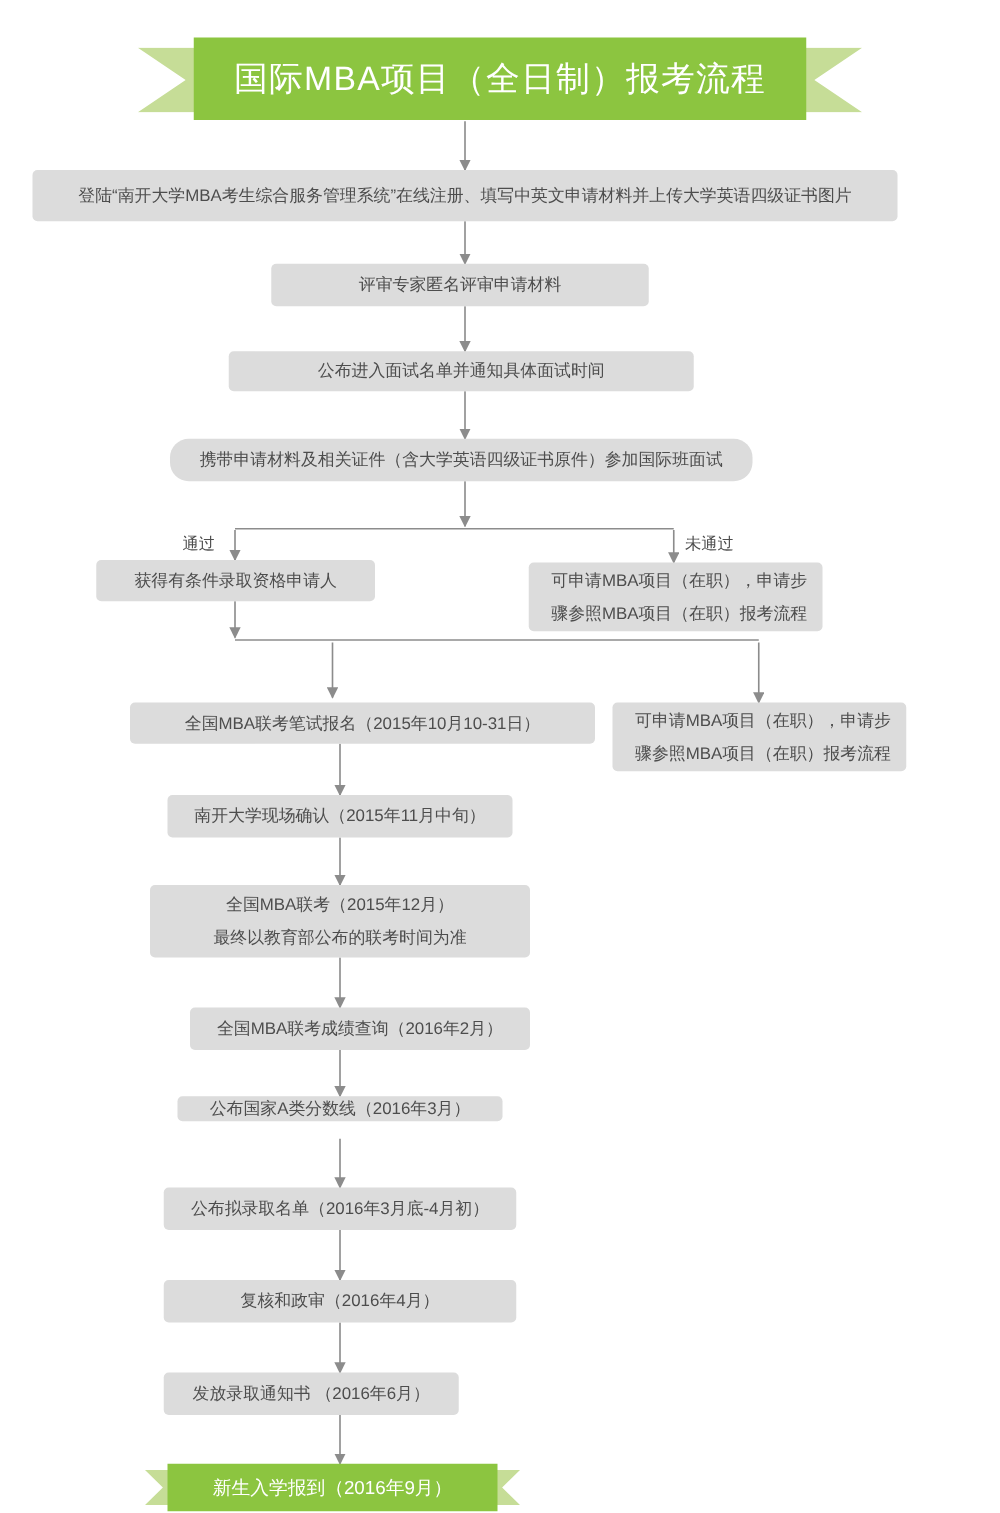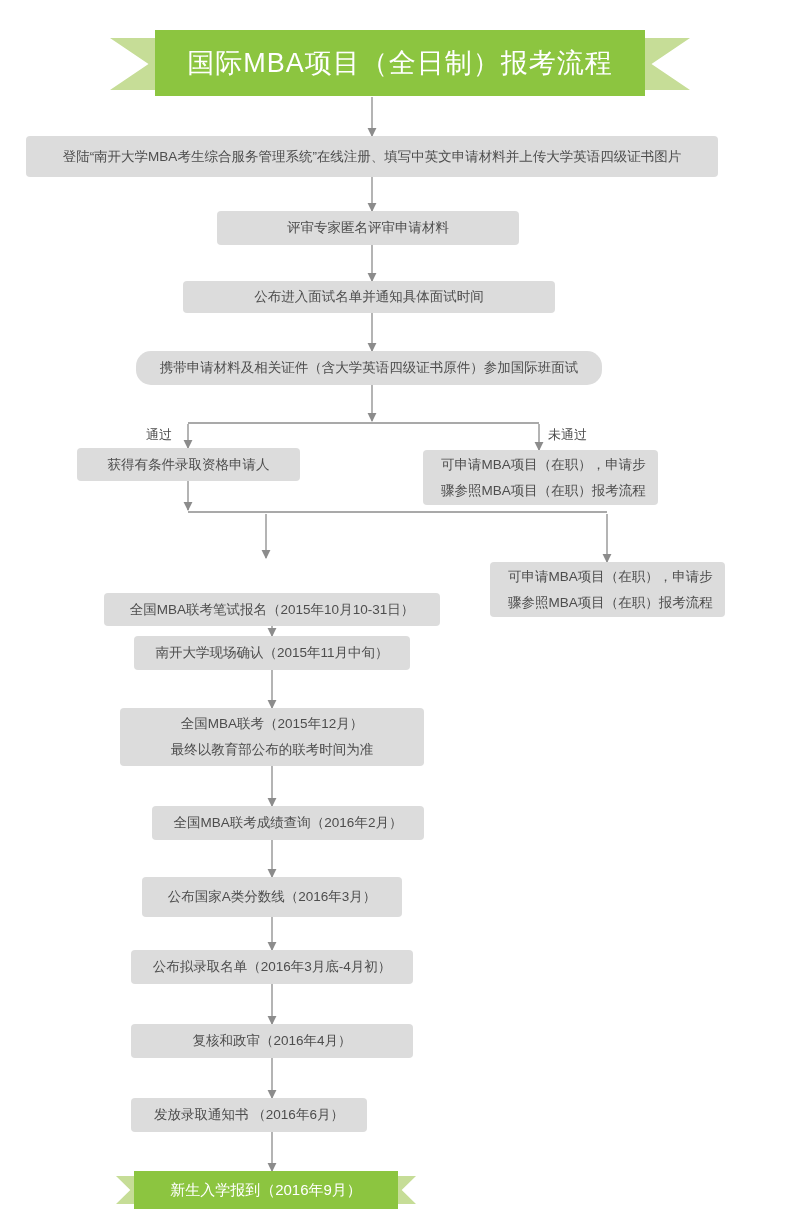--- a/index.html
+++ b/index.html
@@ -177,21 +177,21 @@
 
   <div class="box" style="left:77px; top:448px; width:223px; height:33px;">
     <span class="line">获得有条件录取资格申请人</span>
   </div>
 
   <div class="box two-line align-left" style="left:423px; top:450px; width:235px; height:55px; flex-direction:column; align-items:flex-start; justify-content:center;">
     <span class="line">可申请MBA项目（在职），申请步</span>
     <span class="line">骤参照MBA项目（在职）报考流程</span>
   </div>
 
-  <div class="box" style="left:104px; top:562px; width:336px; height:33px;margin-top:31px;">
+  <div class="box" style="left:104px; top:562px; width:372px; height:33px;">
     <span class="line">全国MBA联考笔试报名（2015年10月10-31日）</span>
   </div>
 
   <div class="box two-line align-left" style="left:490px; top:562px; width:235px; height:55px; flex-direction:column; align-items:flex-start; justify-content:center;">
     <span class="line">可申请MBA项目（在职），申请步</span>
     <span class="line">骤参照MBA项目（在职）报考流程</span>
   </div>
 
   <div class="box" style="left:134px; top:636px; width:276px; height:34px;">
     <span class="line">南开大学现场确认（2015年11月中旬）</span>
@@ -199,21 +199,21 @@
 
   <div class="box two-line" style="left:120px; top:708px; width:304px; height:58px; flex-direction:column;">
     <span class="line">全国MBA联考（2015年12月）</span>
     <span class="line">最终以教育部公布的联考时间为准</span>
   </div>
 
   <div class="box" style="left:136px; top:806px; width:272px; height:34px;margin-left:16px;">
     <span class="line">全国MBA联考成绩查询（2016年2月）</span>
   </div>
 
-  <div class="box" style="left:142px; top:877px; width:260px; height:40px;">
+  <div class="box" style="left:142px; top:877px; width:260px; height:20px;">
     <span class="line">公布国家A类分数线（2016年3月）</span>
   </div>
 
   <div class="box" style="left:131px; top:950px; width:282px; height:34px;">
     <span class="line">公布拟录取名单（2016年3月底-4月初）</span>
   </div>
 
   <div class="box" style="left:131px; top:1024px; width:282px; height:34px;">
     <span class="line">复核和政审（2016年4月）</span>
   </div>

